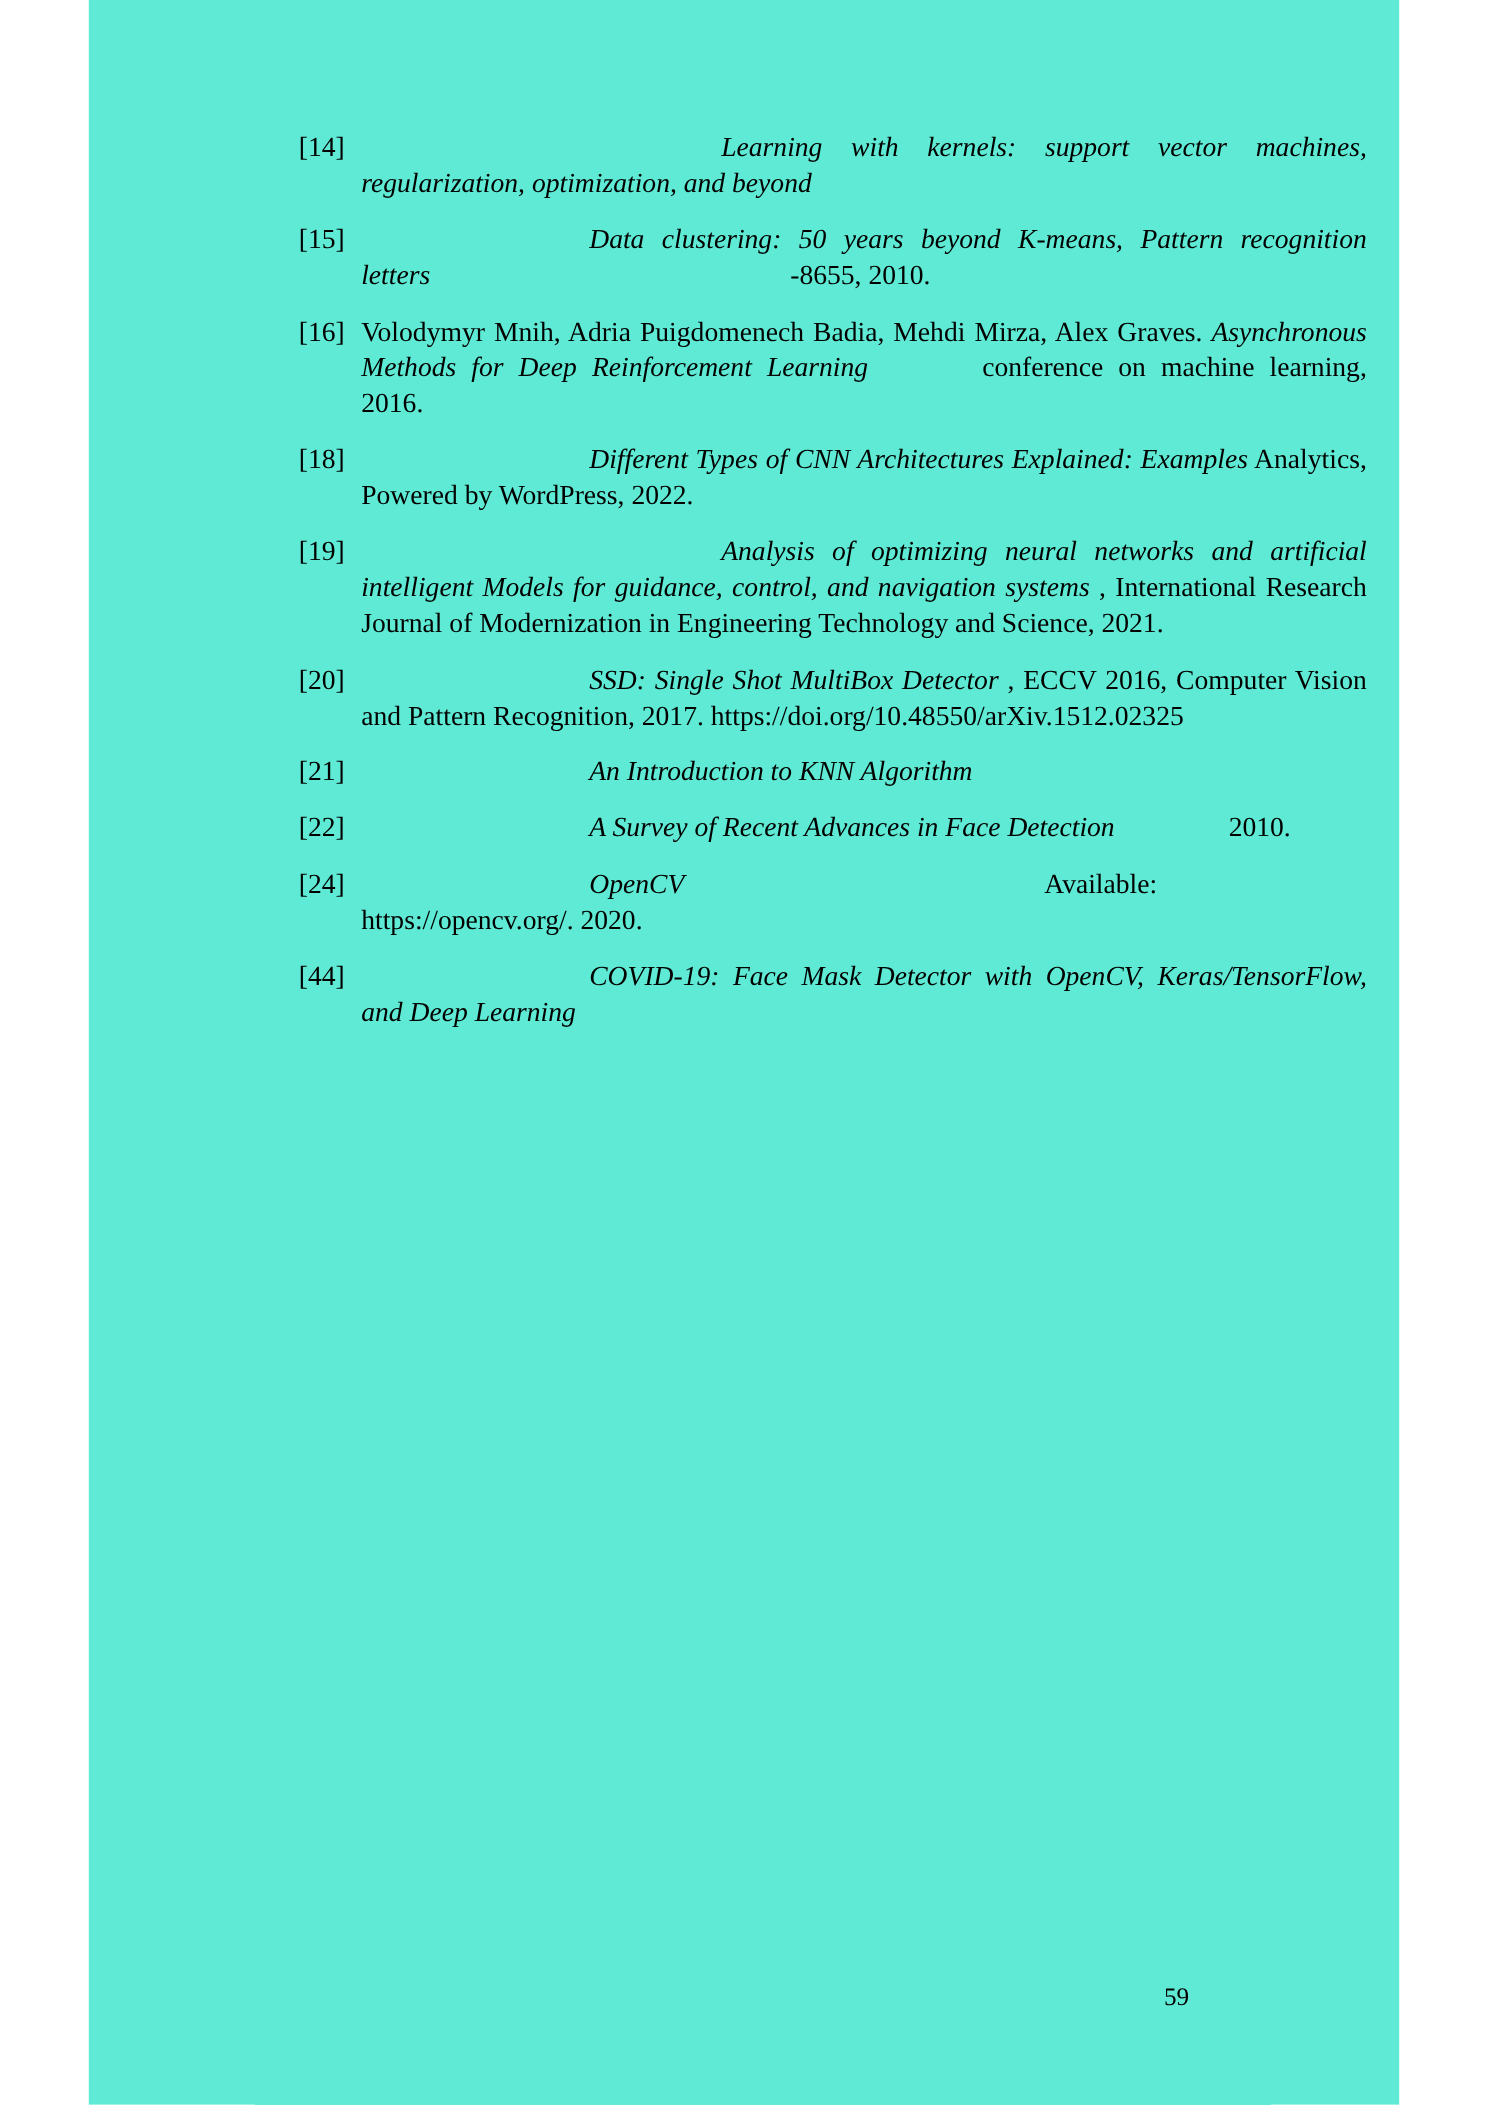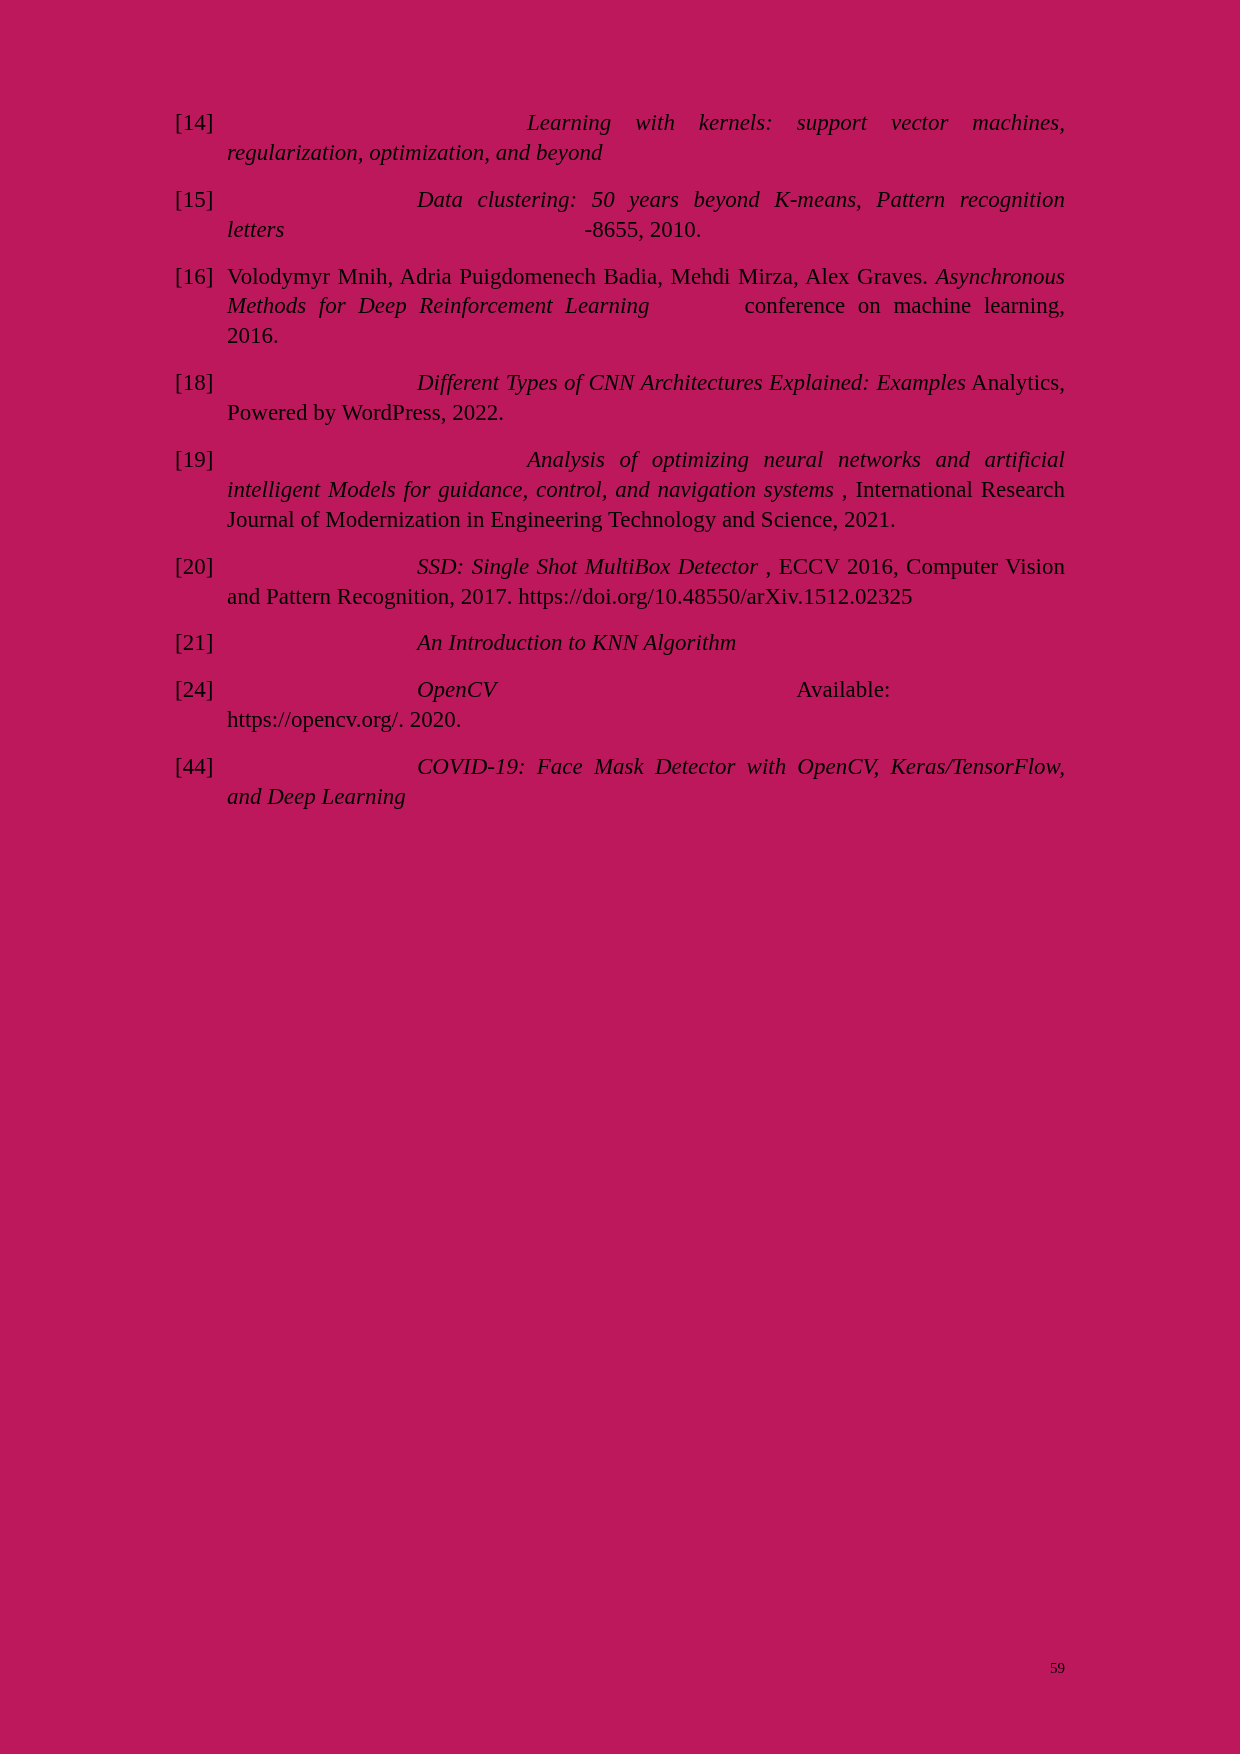--- a/index.html
+++ b/index.html
@@ -2,23 +2,23 @@
 <html><head>
 <meta charset="utf-8">
 <style>
   html, body {
     margin: 0;
     padding: 0;
     background: #ffffff;
   }
   .page {
     position: relative;
-    width: 1240px;
+    width: 1092px;
     height: 1754px;
-    background: #be185d;
+    background: #5eead4;
     margin: 0 auto;
     box-sizing: border-box;
     font-family: "Liberation Serif", "DejaVu Serif", serif;
     color: #000000;
   }
   .content {
     position: absolute;
     left: 175px;
     top: 108px;
     width: 890px;
@@ -56,21 +56,21 @@
     width: 95px;
   }
   .gap-xs {
     display: inline-block;
     width: 30px;
   }
   .page-number {
     position: absolute;
     right: 175px;
     bottom: 77px;
-    font-size: 15px;
+    font-size: 21px;
   }
 </style>
 </head>
 <body>
 
 <div class="page">
   <div class="content" id="refs">
       <div class="ref">
         <div class="ref-num">[14]</div>
         <div class="ref-body"><span class="gap-lg">&nbsp;</span><span class="it">Learning with kernels: support vector machines, regularization, optimization, and beyond</span></div>
@@ -93,20 +93,24 @@
       </div>
       <div class="ref">
         <div class="ref-num">[20]</div>
         <div class="ref-body"><span class="gap-md">&nbsp;</span><span class="it">SSD: Single Shot MultiBox Detector </span><span>, ECCV 2016, Computer Vision and Pattern Recognition, 2017. https://doi.org/10.48550/arXiv.1512.02325</span></div>
       </div>
       <div class="ref">
         <div class="ref-num">[21]</div>
         <div class="ref-body"><span class="gap-md">&nbsp;</span><span class="it">An Introduction to KNN Algorithm</span></div>
       </div>
       <div class="ref">
+        <div class="ref-num">[22]</div>
+        <div class="ref-body"><span class="gap-md">&nbsp;</span><span class="it">A Survey of Recent Advances in Face Detection</span><span class="gap-sm">&nbsp;</span><span>2010.</span></div>
+      </div>
+      <div class="ref">
         <div class="ref-num">[24]</div>
         <div class="ref-body"><span class="gap-md">&nbsp;</span><span class="it">OpenCV</span><span class="gap-lg">&nbsp;</span><span>Available: https://opencv.org/. 2020.</span></div>
       </div>
       <div class="ref">
         <div class="ref-num">[44]</div>
         <div class="ref-body"><span class="gap-md">&nbsp;</span><span class="it">COVID-19: Face Mask Detector with OpenCV, Keras/TensorFlow, and Deep Learning</span></div>
       </div>
     </div>
   <div class="page-number">59</div>
 </div>

